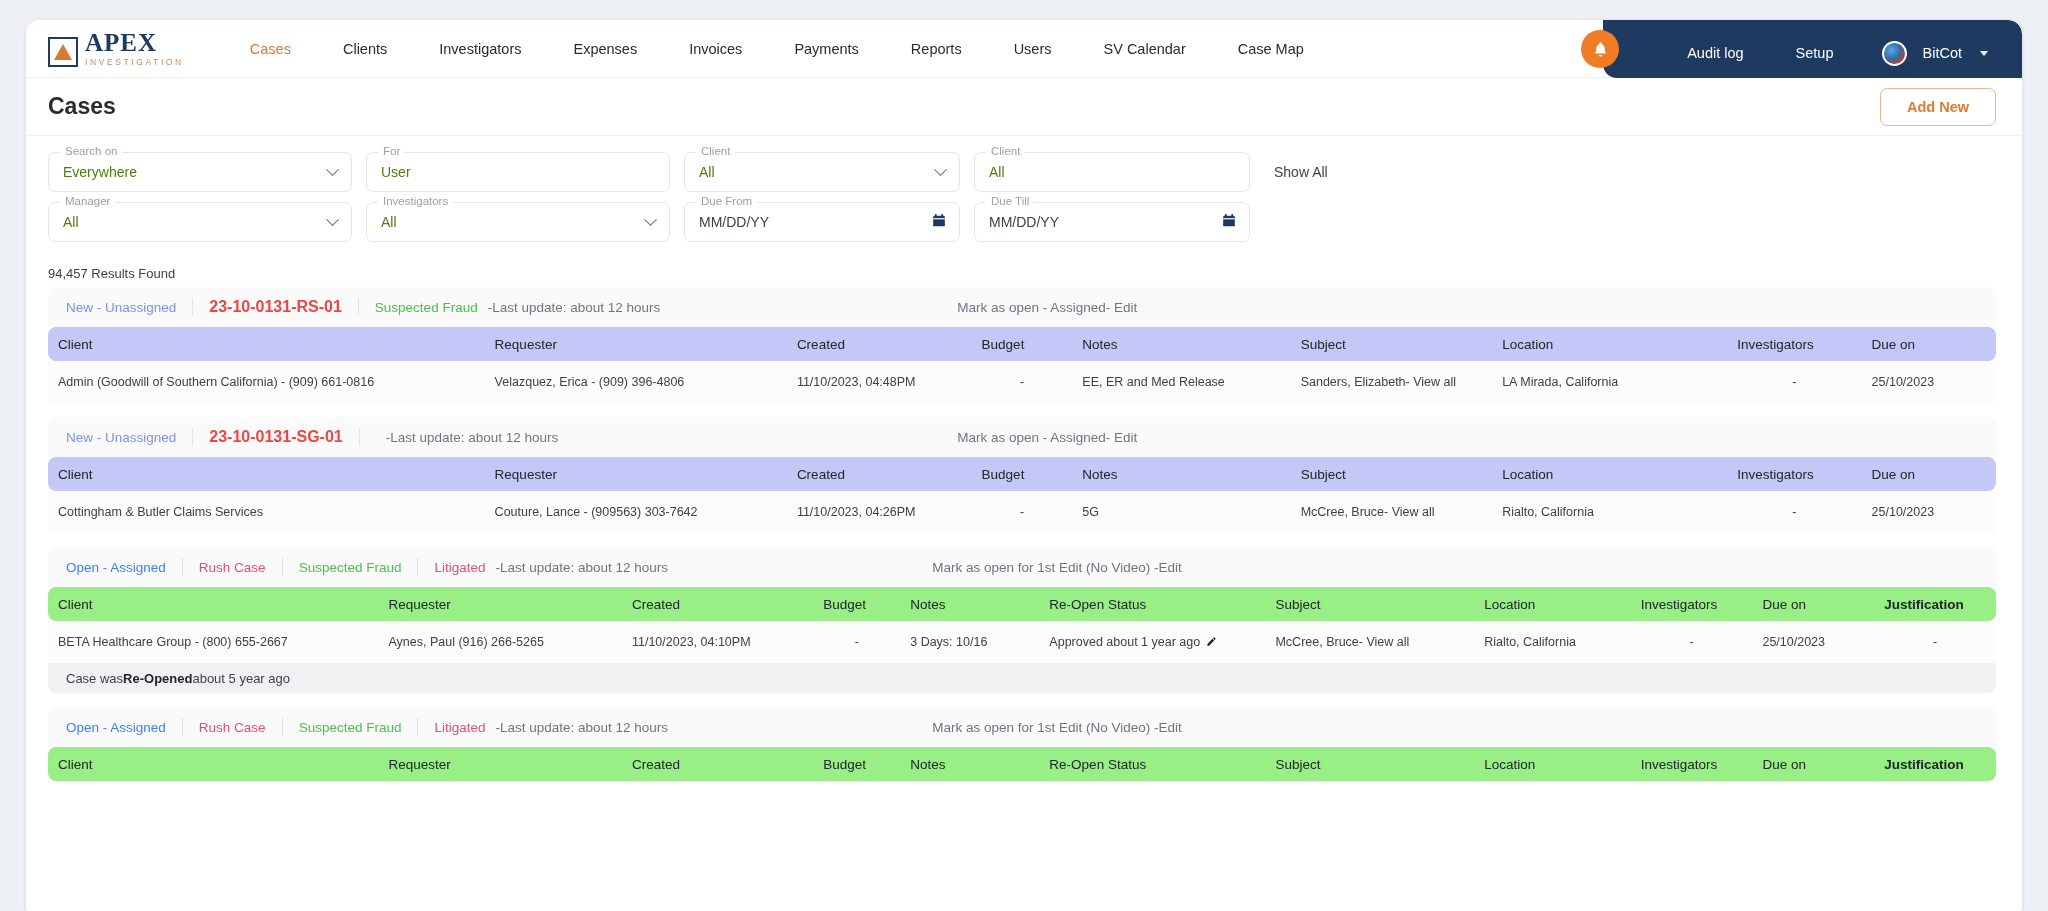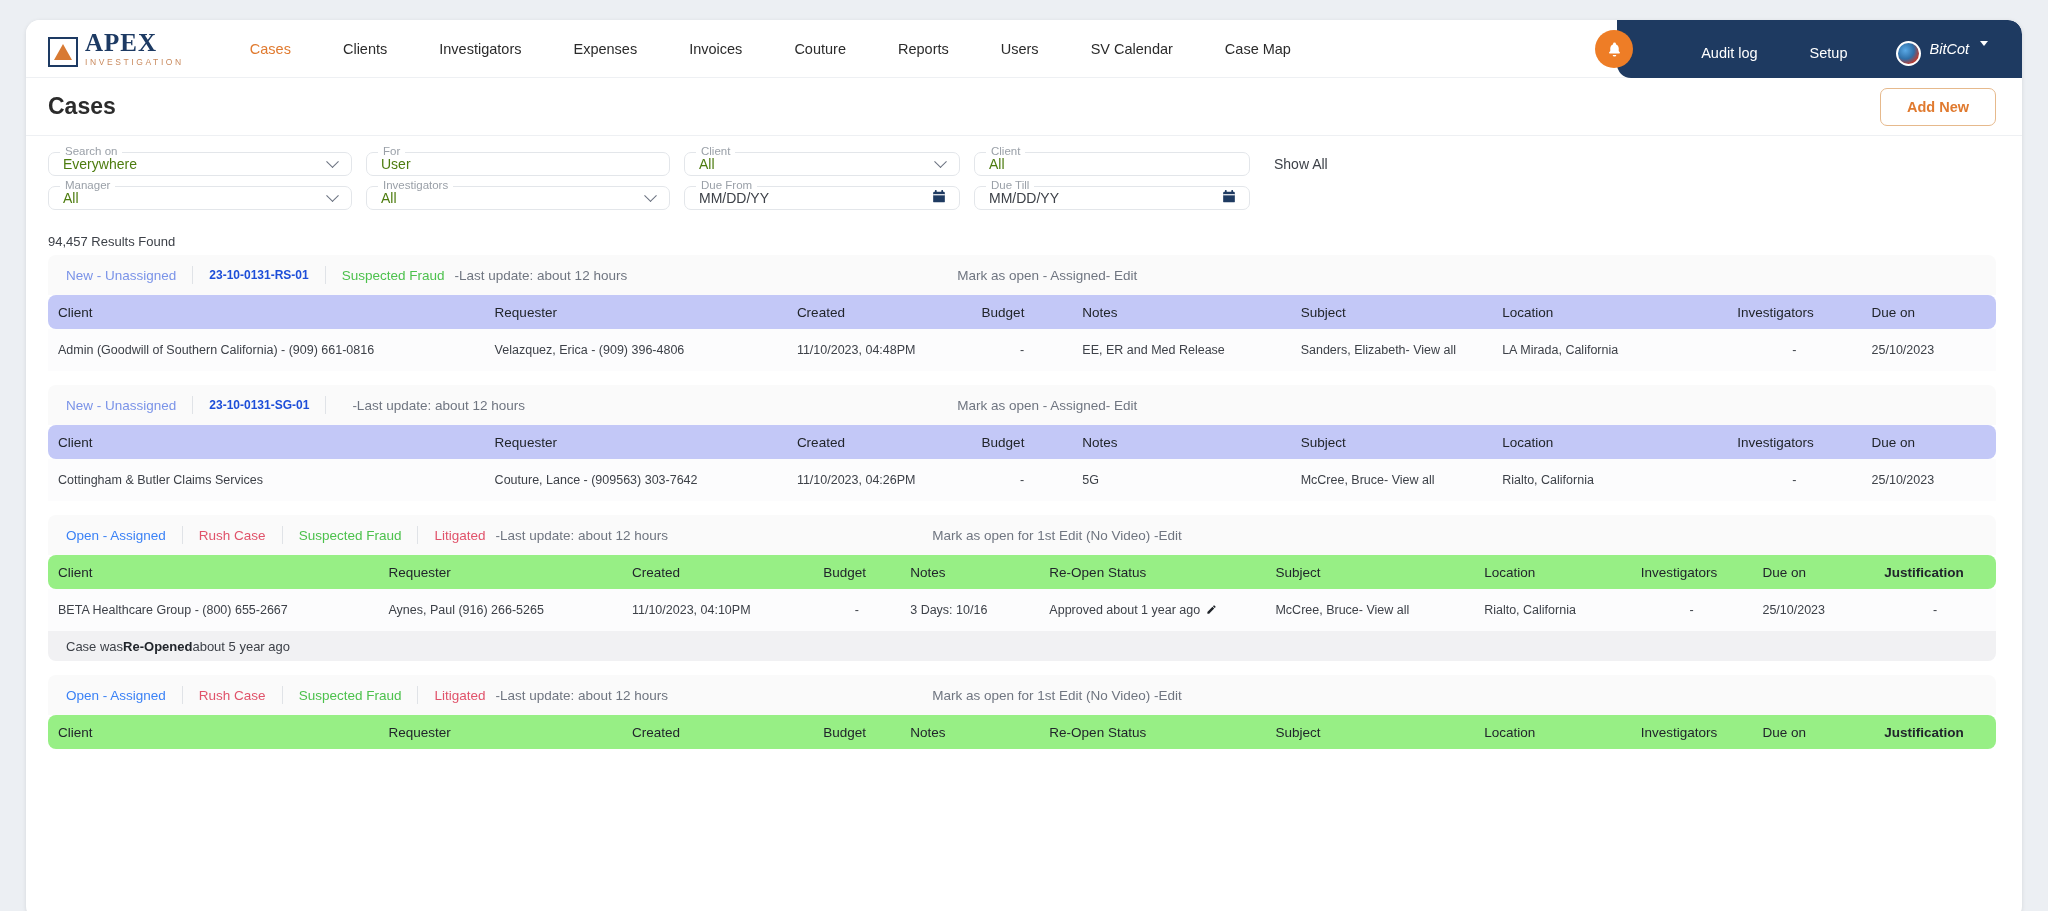--- a/index.html
+++ b/index.html
@@ -74,21 +74,21 @@
   .bell {
     position: absolute; left: -22px; top: 10px;
     width: 38px; height: 38px; border-radius: 50%;
     background: #ee7d26;
     display: flex; align-items: center; justify-content: center;
   }
   .nav-right-item {
     color: #ffffff; font-size: 14.5px; padding: 0 26px; cursor: pointer;
     white-space: nowrap;
   }
-  .user-box { display: flex; gap: 9px; padding-left: 22px; cursor: pointer; font-style: italic; }
+  .user-box { display: flex; align-items: center; gap: 16px; padding-left: 22px; cursor: pointer; }
   .avatar {
     width: 25px; height: 25px; border-radius: 50%;
     background: radial-gradient(circle at 35% 35%, #5aa9e6 0%, #2f6fa8 45%, #c0392b 75%, #7b1c12 100%);
     border: 2px solid #ffffff;
   }
   .user-name { color:#fff; font-size: 14.5px; }
   .caret-w {
     width: 0; height: 0; border-left: 4.5px solid transparent;
     border-right: 4.5px solid transparent; border-top: 5.5px solid #ffffff;
     margin-left: 2px;
@@ -104,21 +104,21 @@
   .btn-addnew {
     border: 1px solid #e6b98c; color: #e07a2f; background: #fff;
     border-radius: 7px; padding: 10px 26px; font-size: 14.5px;
     font-weight: 700; cursor: pointer;
   }
 
   
   .filters { padding: 16px 26px 4px 22px; }
   .filter-row { display: flex; align-items: flex-start; gap: 14px; margin-bottom: 10px; }
   .field {
-    position: relative; height: 24px;
+    position: relative; height: 40px;
     border: 1px solid #e3e6ea; border-radius: 7px; background: #fff;
     display: flex; align-items: center; padding: 0 14px;
   }
   .field-label {
     position: absolute; top: -8px; left: 11px; background: #fff;
     padding: 0 5px; font-size: 11.5px; color: #9aa0a8;
   }
   .field-value { font-size: 14px; color: #4d7c0f; }
   .field-value.placeholder { color: #3d4148; }
   .caret-d {
@@ -147,21 +147,21 @@
   .cases { padding: 6px 26px 0 22px; }
   .case-block { margin-bottom: 14px; }
   .case-head {
     background: #fafafa; border-radius: 8px 8px 0 0;
     height: 40px; display: flex; align-items: center;
     padding: 0 18px; position: relative;
   }
   .tag { font-size: 13.5px; white-space: nowrap; }
   .tag.status-new { color: #7a93e8; font-weight: 400; }
   .tag.status-open { color: #3b82f6; }
-  .tag.caseno { color: #1d4ed8; font-weight: 700; font-size: 12px; }
+  .tag.caseno { color: #ef4444; font-weight: 700; font-size: 16px; }
   .tag.green { color: #4cc14c; }
   .tag.red { color: #e0526a; }
   .tag.muted { color: #6f7580; }
   .sep { width: 1px; height: 18px; background: #e0e3e7; margin: 0 16px; }
   .gap-sm { margin-left: 10px; }
   .case-actions {
     position: absolute; left: 50%; transform: translateX(-36%);
     font-size: 13.5px; color: #6f7580; cursor: pointer;
   }
   table.case-table { width: 100%; border-collapse: collapse; table-layout: fixed; }
@@ -203,21 +203,21 @@
           <div class="logo-apex">APEX</div>
           <div class="logo-sub">INVESTIGATION</div>
         </div>
       </div>
       <div class="nav-items" id="nav-items">
           <div class="nav-item active">Cases</div>
           <div class="nav-item">Clients</div>
           <div class="nav-item">Investigators</div>
           <div class="nav-item">Expenses</div>
           <div class="nav-item">Invoices</div>
-          <div class="nav-item">Couture</div>
+          <div class="nav-item">Payments</div>
           <div class="nav-item">Reports</div>
           <div class="nav-item">Users</div>
           <div class="nav-item">SV Calendar</div>
           <div class="nav-item">Case Map</div>
         </div>
 
       <div class="nav-right">
         <div class="bell">
           <svg width="17" height="17" viewBox="0 0 24 24" fill="#ffffff">
             <path d="M12 2a2 2 0 0 0-2 2v.6A6 6 0 0 0 6 10v4l-1.6 2.2c-.4.6 0 1.3.7 1.3h13.8c.7 0 1.1-.7.7-1.3L18 14v-4a6 6 0 0 0-4-5.4V4a2 2 0 0 0-2-2zm0 20a2.6 2.6 0 0 0 2.6-2.4H9.4A2.6 2.6 0 0 0 12 22z"></path>

